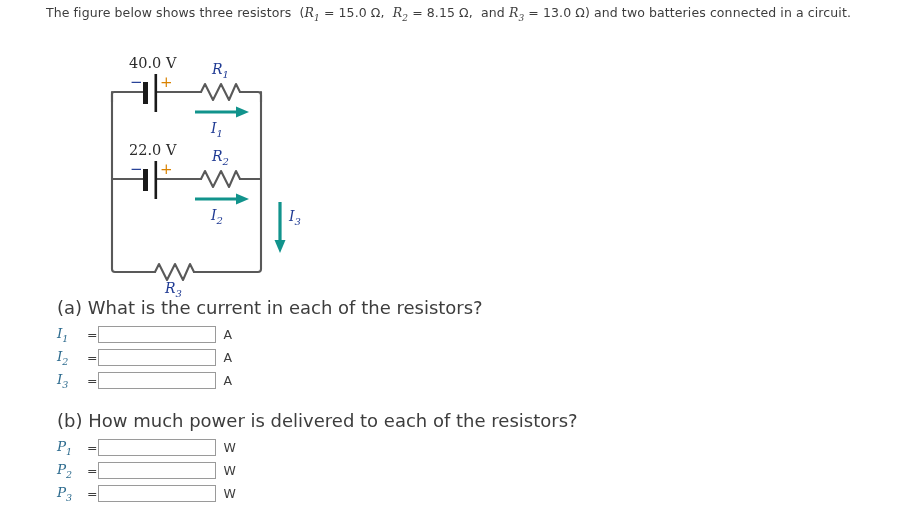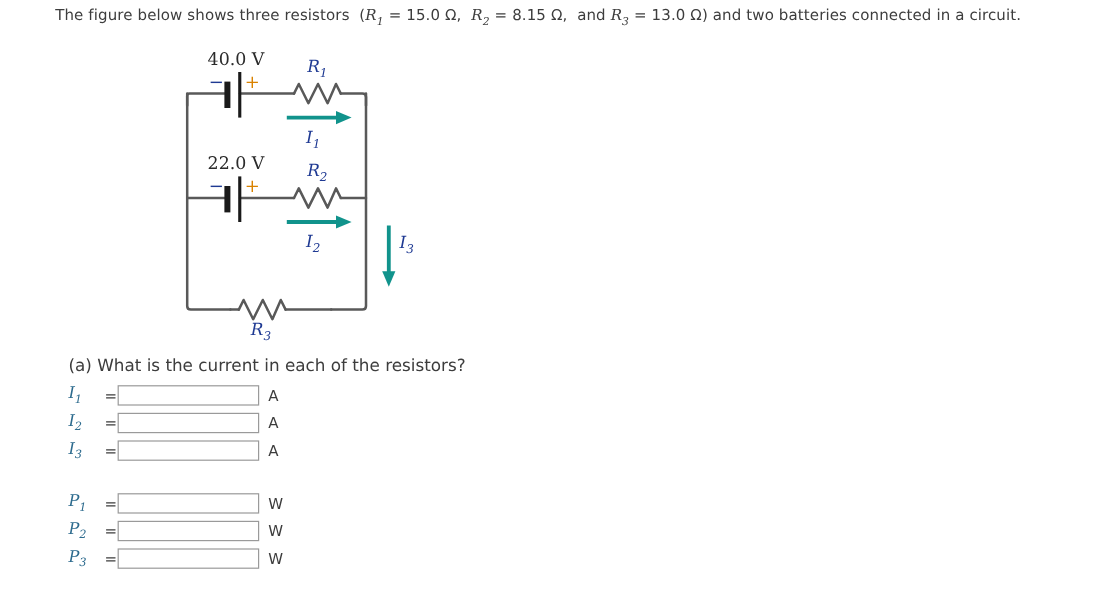--- a/index.html
+++ b/index.html
@@ -33,34 +33,33 @@
   }
   #prompt sub {
     font-size: 9px;
     font-style: normal;
   }
 
   
   #figure {
     position: absolute;
     left: 0px;
-    top: 30px;
+    top: 44px;
     width: 340px;
     height: 255px;
-    padding-left: 44px;
   }
   #figure svg { display:block; }
 
   
   .qsection { position: absolute; left: 57px; }
   #section-a { top: 297px; }
   #section-b { top: 410px; }
 
   .qtext {
-    font-size: 14px;
+    font-size: 18px;
     color: #3d3d3d;
     margin: 0 0 7px 0;
     white-space: nowrap;
   }
 
   .ansrow {
     display: flex;
     align-items: center;
     height: 19px;
     margin-bottom: 4px;
@@ -223,20 +222,21 @@
     <span class="anslabel">
       <span>I</span><sub>3</sub>
     </span>
     <span class="eq">=</span>
     <input class="ansinput" type="text" value="" style="">
     <span class="unit">A</span>
   </div>
 </div>
 
 <div class="qsection" id="section-b">
+  <p class="qtext">(b) How much power is delivered to each of the resistors?</p>
 
   <div class="ansrow">
     <span class="anslabel">
       <span>P</span><sub>1</sub>
     </span>
     <span class="eq">=</span>
     <input class="ansinput" type="text" value="" style="">
     <span class="unit">W</span>
   </div>
 

